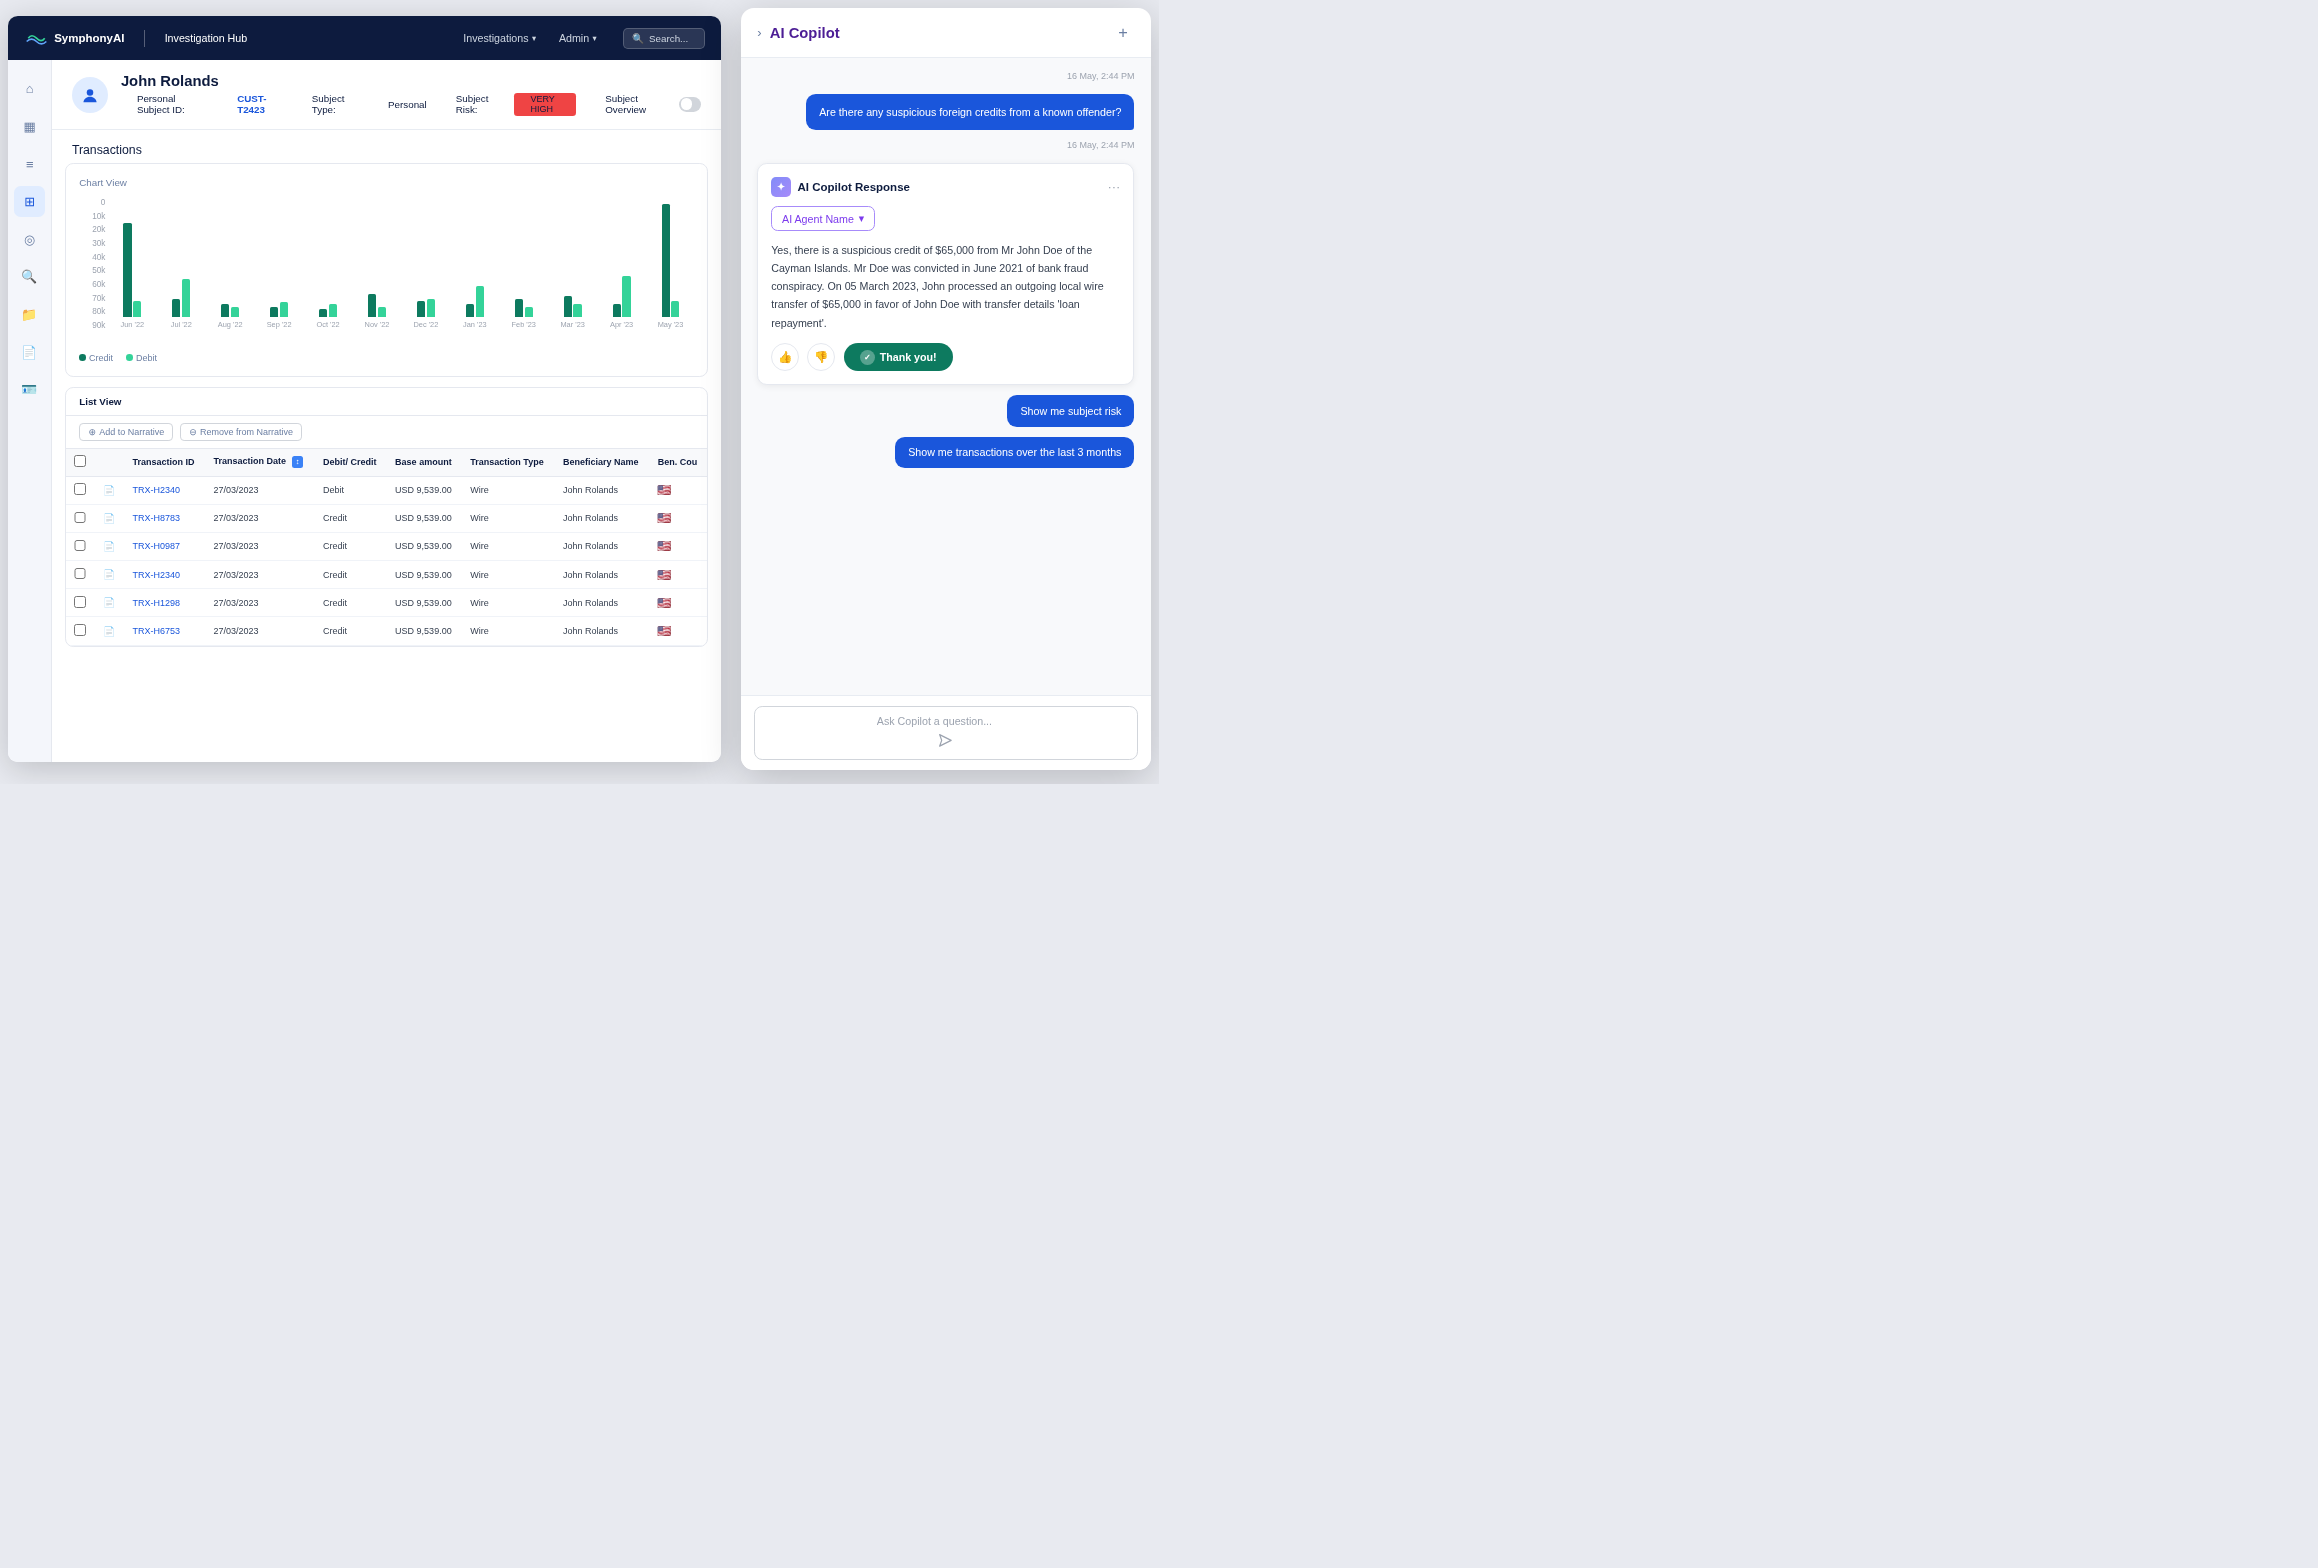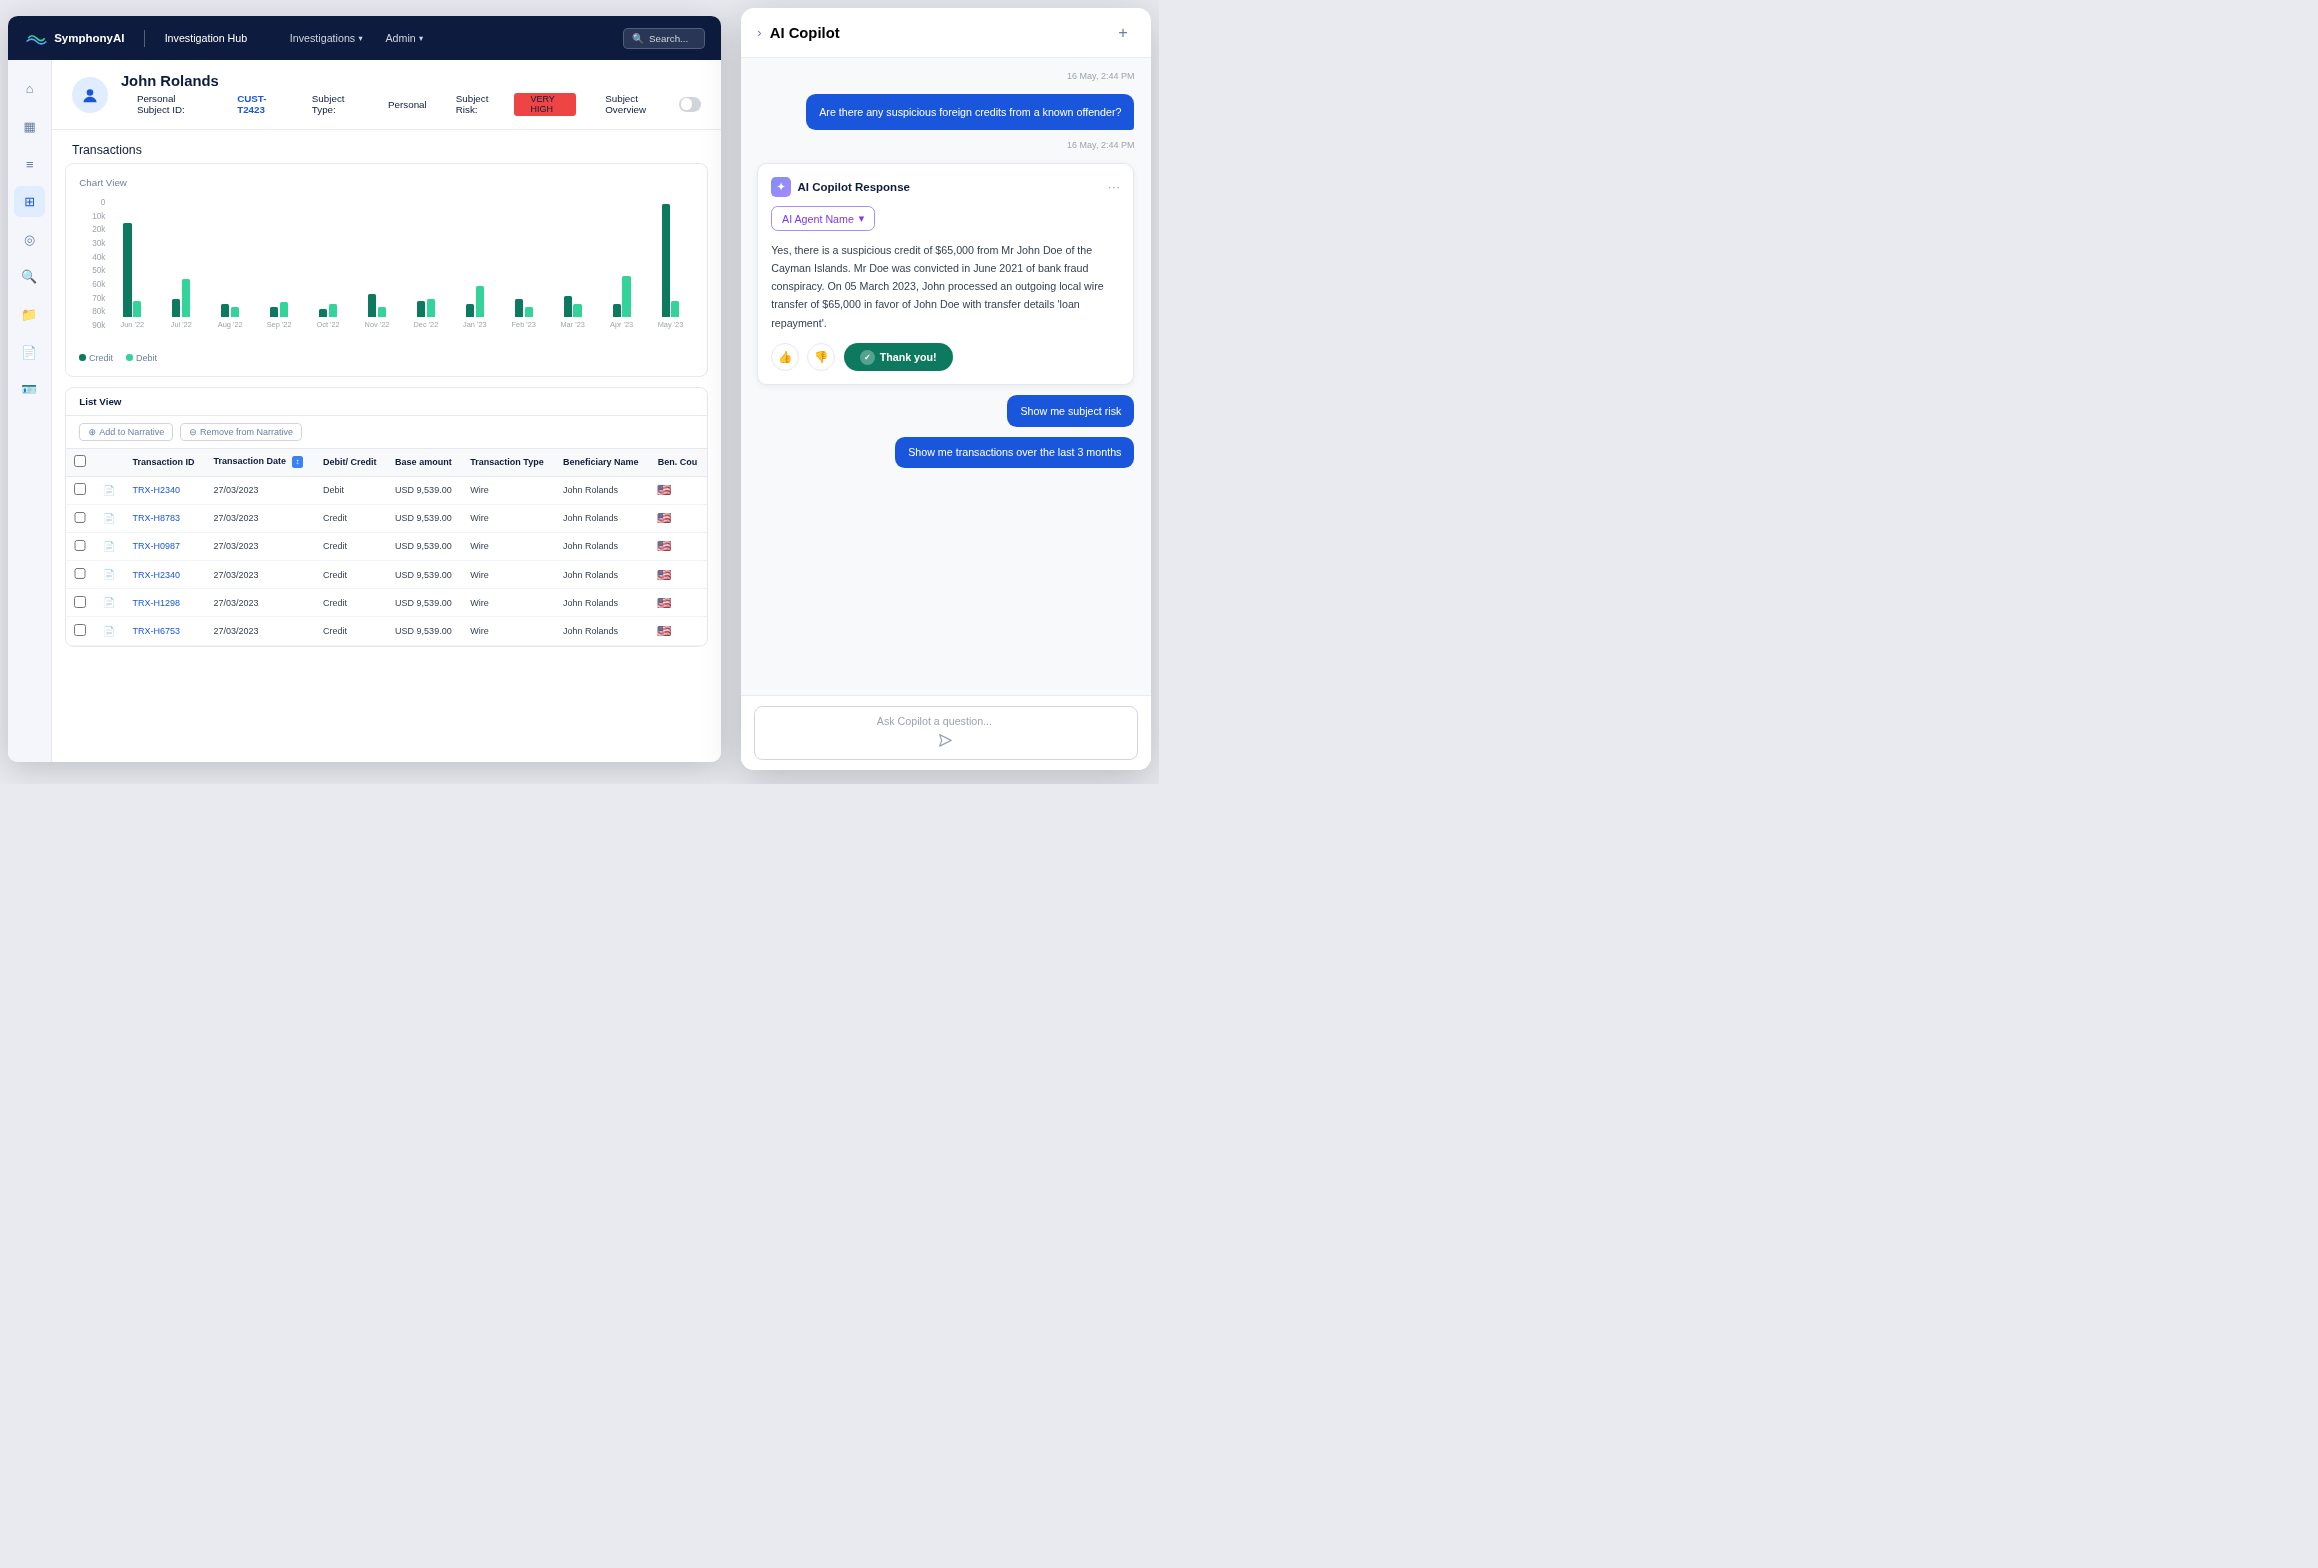--- a/index.html
+++ b/index.html
@@ -58,20 +58,21 @@
     .nav-hub-label {
       color: #fff;
       font-size: 10.7px;
       font-weight: 500;
     }
     .nav-links {
       display: flex;
       gap: 3.3px;
       margin-left: 16.4px;
       flex: 1;
+      justify-content: flex-end;
     }
     .nav-link {
       color: #cdd5e0;
       font-size: 10.7px;
       padding: 4.9px 9.8px;
       border-radius: 4.9px;
       display: flex;
       align-items: center;
       gap: 3.3px;
       cursor: pointer;
@@ -379,21 +380,21 @@
       gap: 8.2px;
     }
     .copilot-chevron {
       font-size: 13px;
       color: #6b7fa3;
       cursor: pointer;
     }
     .copilot-title {
       font-size: 14.8px;
       font-weight: 700;
-      color: #000000;
+      color: #4c1d95;
     }
     .copilot-close {
       font-size: 16.4px;
       color: #6b7fa3;
       cursor: pointer;
       width: 23px;
       height: 23px;
       display: flex;
       align-items: center;
       justify-content: center;

